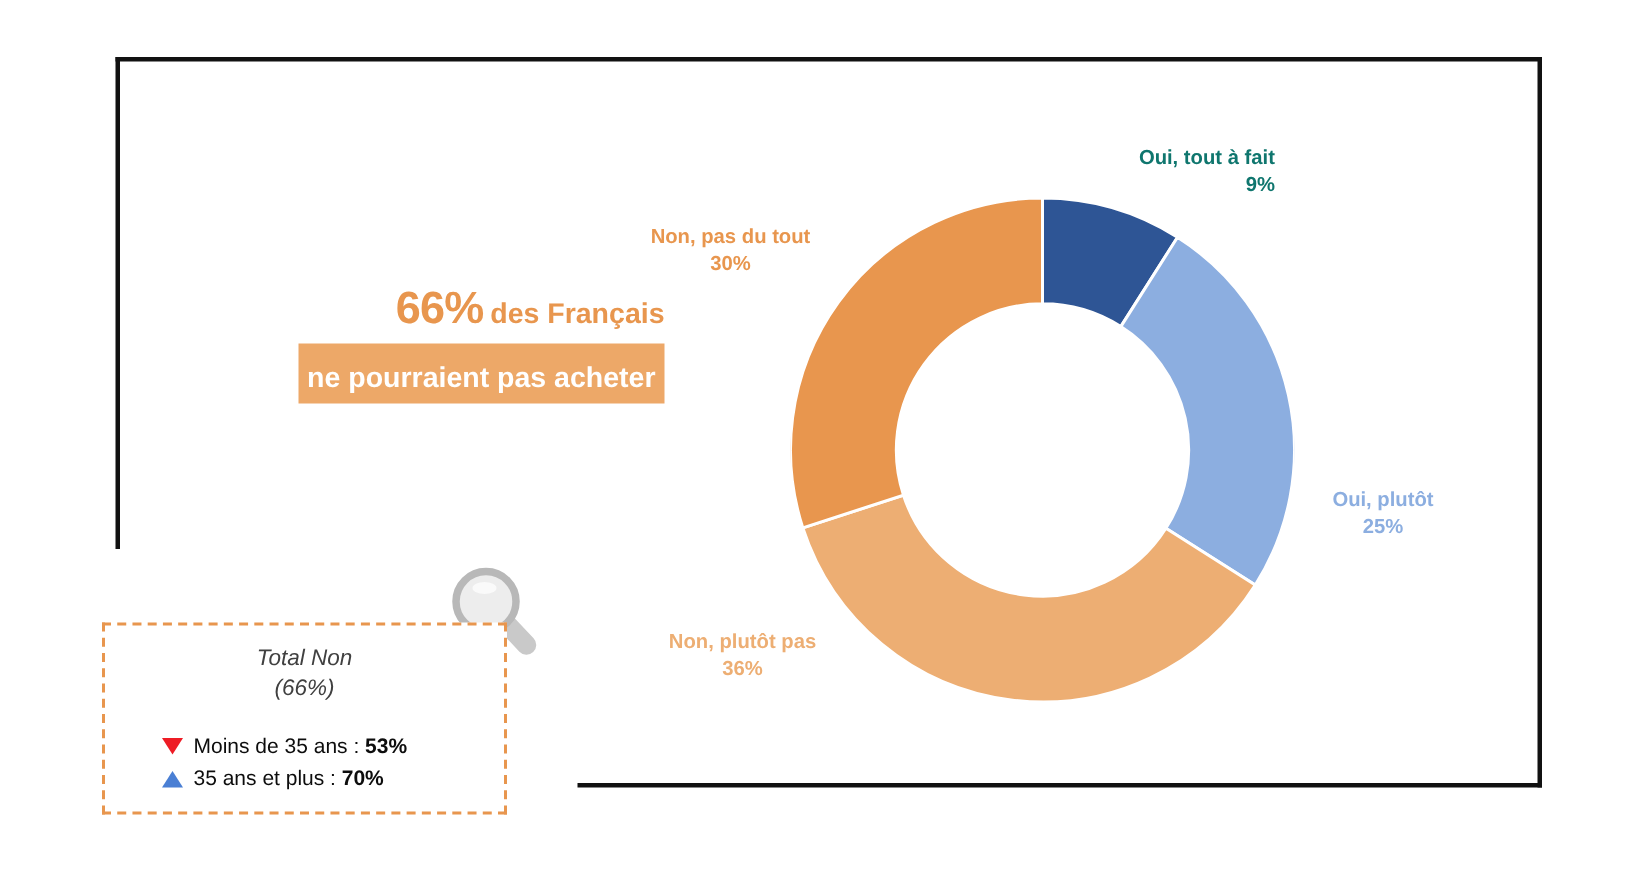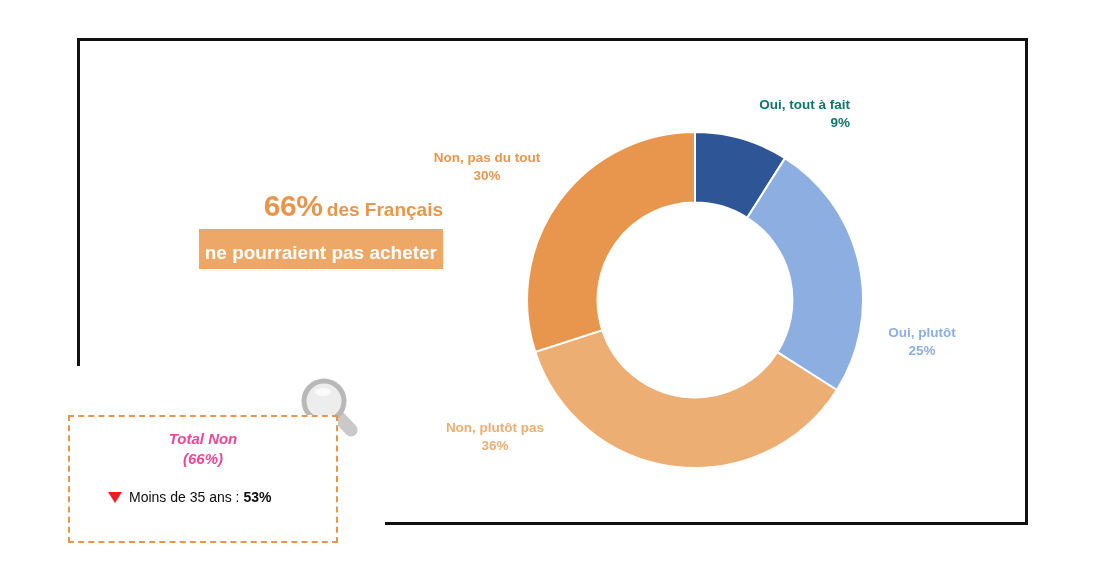--- a/index.html
+++ b/index.html
@@ -89,24 +89,24 @@
     left: 68px;
     top: 415px;
     width: 270px;
     height: 128px;
     border: 2px dashed #E8964E;
     box-sizing: border-box;
     background: #ffffff;
   }
   .callout-title {
     text-align: center;
-    color: #ec4899;
+    color: #404040;
     font-size: 15px;
     font-style: italic;
-    font-weight: bold;
+    font-weight: normal;
     line-height: 1.32;
     margin-top: 12px;
   }
   .callout-rows {
     margin-top: 18px;
     padding-left: 38px;
   }
   .callout-row {
     display: flex;
     align-items: center;
@@ -211,20 +211,26 @@
     <div>Total Non</div>
     <div>(66%)</div>
   </div>
   <div class="callout-rows">
     <div class="callout-row">
       <span class="tri tri-down"></span>
       <span>Moins de 35 ans :</span>
       <span>&nbsp;</span>
       <span class="row-bold">53%</span>
     </div>
+    <div class="callout-row">
+      <span class="tri tri-up"></span>
+      <span>35 ans et plus :</span>
+      <span>&nbsp;</span>
+      <span class="row-bold">70%</span>
+    </div>
   </div>
 </div>
 
 <div class="donut-wrap">
   <svg class="donut-svg" id="donut" width="336" height="336" viewBox="0 0 336 336" aria-hidden="true">
       <path d="M 168 0 A 168 168 0 0 1 258.0189015564714 26.152908515661466 L 220.2109629027534 85.72868693908366 A 97.44 97.44 0 0 0 168 70.56 Z" fill="#2E5595" stroke="#ffffff" stroke-width="2"></path>
       <path d="M 258.0189015564714 26.152908515661466 A 168 168 0 0 1 309.84709148433853 258.0189015564714 L 250.27131306091636 220.2109629027534 A 97.44 97.44 0 0 0 220.2109629027534 85.72868693908366 Z" fill="#8CAEE0" stroke="#ffffff" stroke-width="2"></path>
       <path d="M 309.84709148433853 258.0189015564714 A 168 168 0 0 1 8.222505262414217 219.91485505499116 L 75.32905305220024 198.11061593189487 A 97.44 97.44 0 0 0 250.27131306091636 220.2109629027534 Z" fill="#EDAE73" stroke="#ffffff" stroke-width="2"></path>
       <path d="M 8.222505262414217 219.91485505499116 A 168 168 0 0 1 167.99999999999997 0 L 167.99999999999997 70.56 A 97.44 97.44 0 0 0 75.32905305220024 198.11061593189487 Z" fill="#E8964E" stroke="#ffffff" stroke-width="2"></path>
     </svg>

